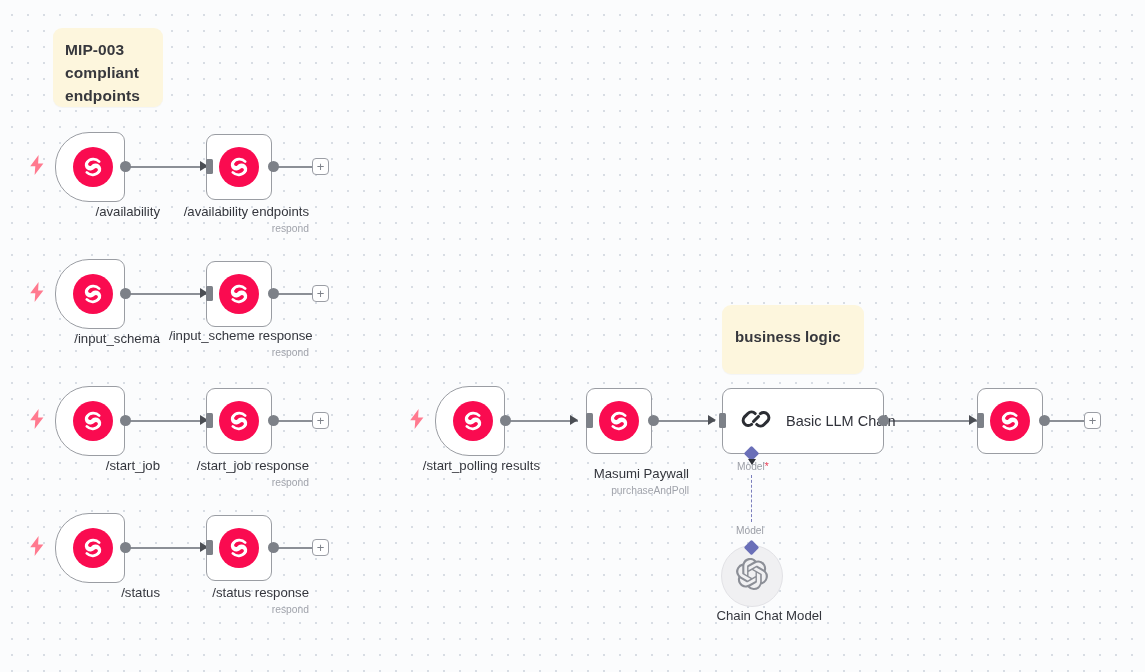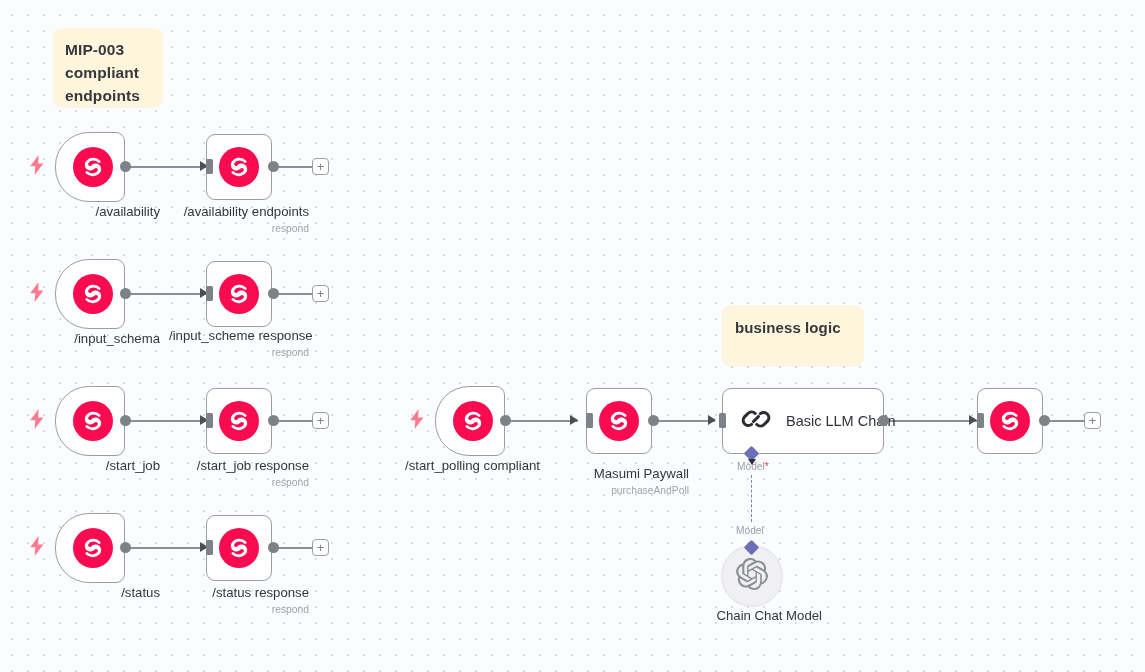--- a/index.html
+++ b/index.html
@@ -224,21 +224,21 @@
 <body>
 
 <div id="canvas">
 
   <div class="sticky" style="left:53px; top:28px; width:110px; height:79px; padding:10px 12px; font-size:15.5px; line-height:23px;">
     <span class="sticky-text">MIP-003
 compliant
 endpoints</span>
   </div>
 
-  <div class="sticky" style="left:722px; top:305px; width:142px; height:61px; padding:13px 13px; font-size:15px; line-height:20px;">
+  <div class="sticky" style="left:722px; top:305px; width:142px; height:69px; padding:22px 13px; font-size:15px; line-height:20px;">
     <span class="sticky-text">business logic</span>
   </div>
 
   <div class="bolt" style="left:29px; top:155px;">
     <svg width="16" height="20" viewBox="0 0 16 20">
         <path d="M9.6 0 1.2 11.2h5.1L5.6 20 14.4 8.4H9.1z" fill="#ff7a8f"></path>
       </svg>
   </div>
   <div class="node trigger" style="left:55px; top:132px;">
     <span class="swirl">
@@ -398,21 +398,21 @@
           <path d="M19.2 7.6a8.1 8.1 0 0 0-12.2.7 4.3 4.3 0 0 0 .7 5.9 4.3 4.3 0 0 0 6-.5 3.1 3.1 0 0 1 4.4-.3 3.1 3.1 0 0 1 .4 4.4" fill="none" stroke="#fff" stroke-width="2.7" stroke-linecap="round"></path>
           <path d="M6.8 18.4a8.1 8.1 0 0 0 12.2-.7 4.3 4.3 0 0 0-.7-5.9 4.3 4.3 0 0 0-6 .5 3.1 3.1 0 0 1-4.4.3 3.1 3.1 0 0 1-.4-4.4" fill="none" stroke="#fff" stroke-width="2.7" stroke-linecap="round"></path>
         </svg>
     </span>
   </div>
   <div class="port-out" style="left:500px; top:415px;"></div>
   <div class="wire" style="left:509px; top:420px; width:69px;"></div>
   <div class="arrow-in" style="left:570px; top:415px;"></div>
   <div class="port-in" style="left:586px; top:413px;"></div>
   <div class="nlabel" style="left:400px; top:458px; width:140px;">
-    <span class="name">/start_polling compliant</span>
+    <span class="name">/start_polling results</span>
   </div>
 
   <div class="node square" style="left:586px; top:388px;">
     <span class="swirl">
       <svg width="26" height="26" viewBox="0 0 26 26">
           <path d="M19.2 7.6a8.1 8.1 0 0 0-12.2.7 4.3 4.3 0 0 0 .7 5.9 4.3 4.3 0 0 0 6-.5 3.1 3.1 0 0 1 4.4-.3 3.1 3.1 0 0 1 .4 4.4" fill="none" stroke="#fff" stroke-width="2.7" stroke-linecap="round"></path>
           <path d="M6.8 18.4a8.1 8.1 0 0 0 12.2-.7 4.3 4.3 0 0 0-.7-5.9 4.3 4.3 0 0 0-6 .5 3.1 3.1 0 0 1-4.4.3 3.1 3.1 0 0 1-.4-4.4" fill="none" stroke="#fff" stroke-width="2.7" stroke-linecap="round"></path>
         </svg>
     </span>
   </div>

